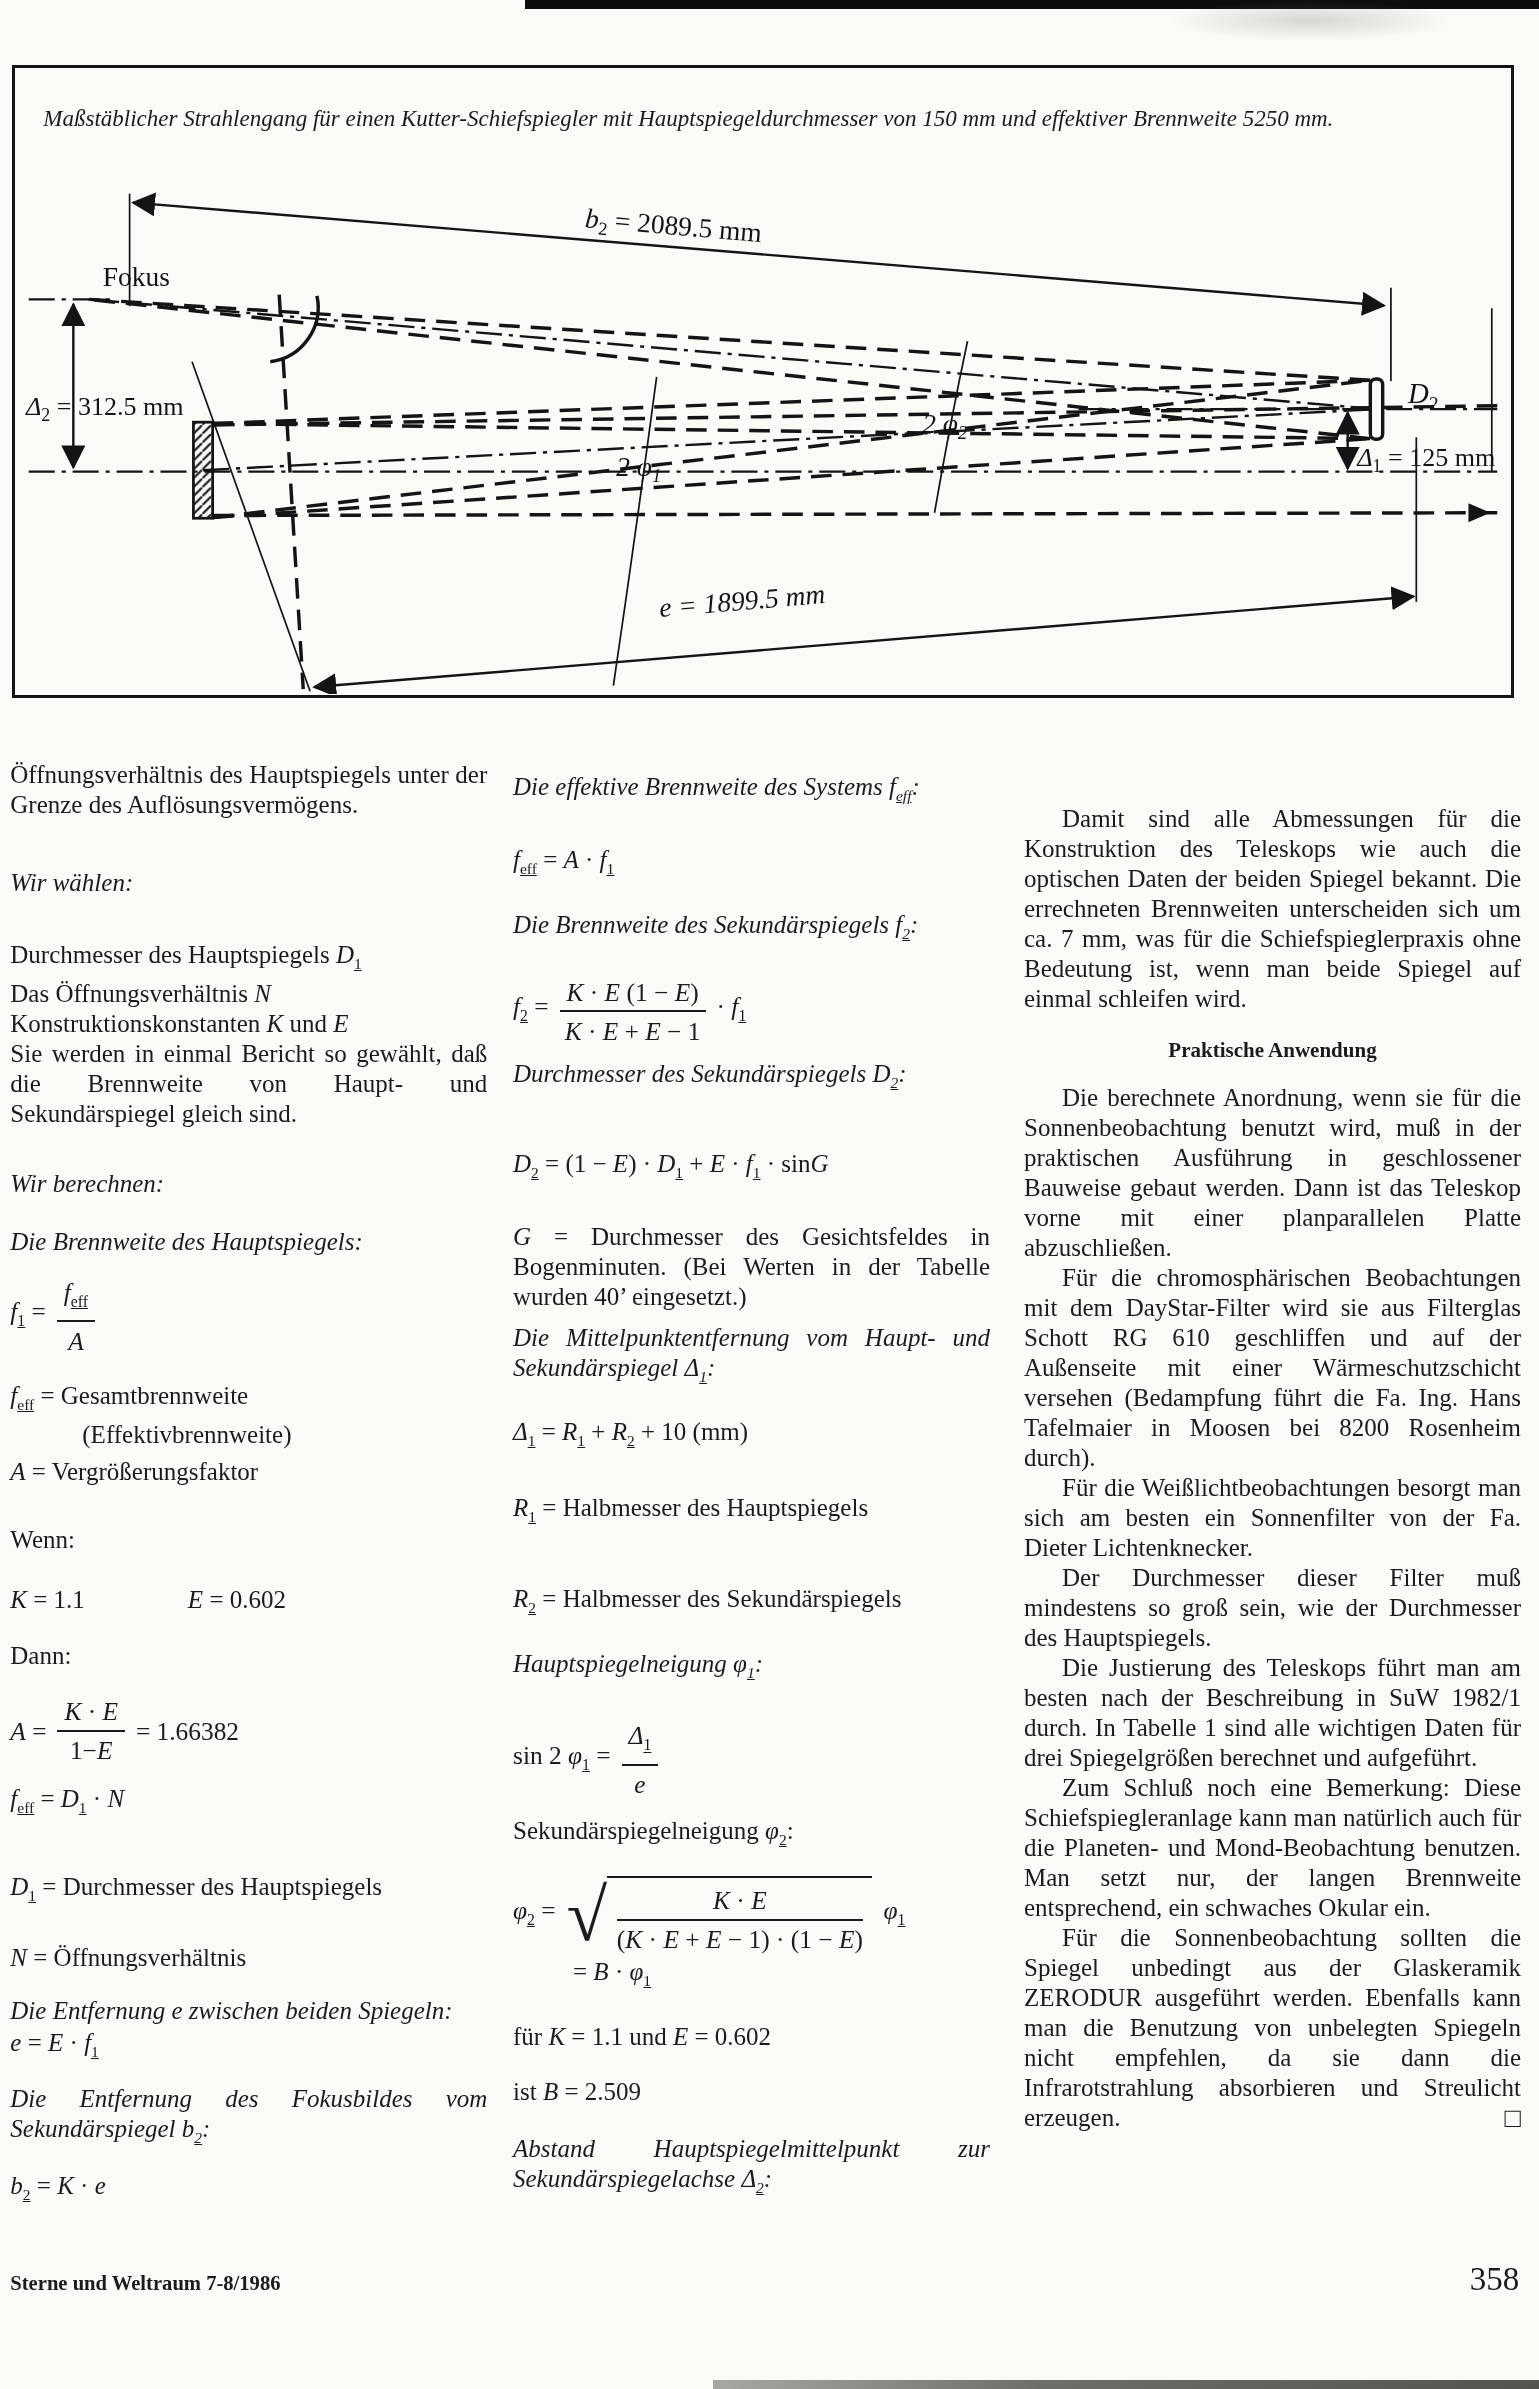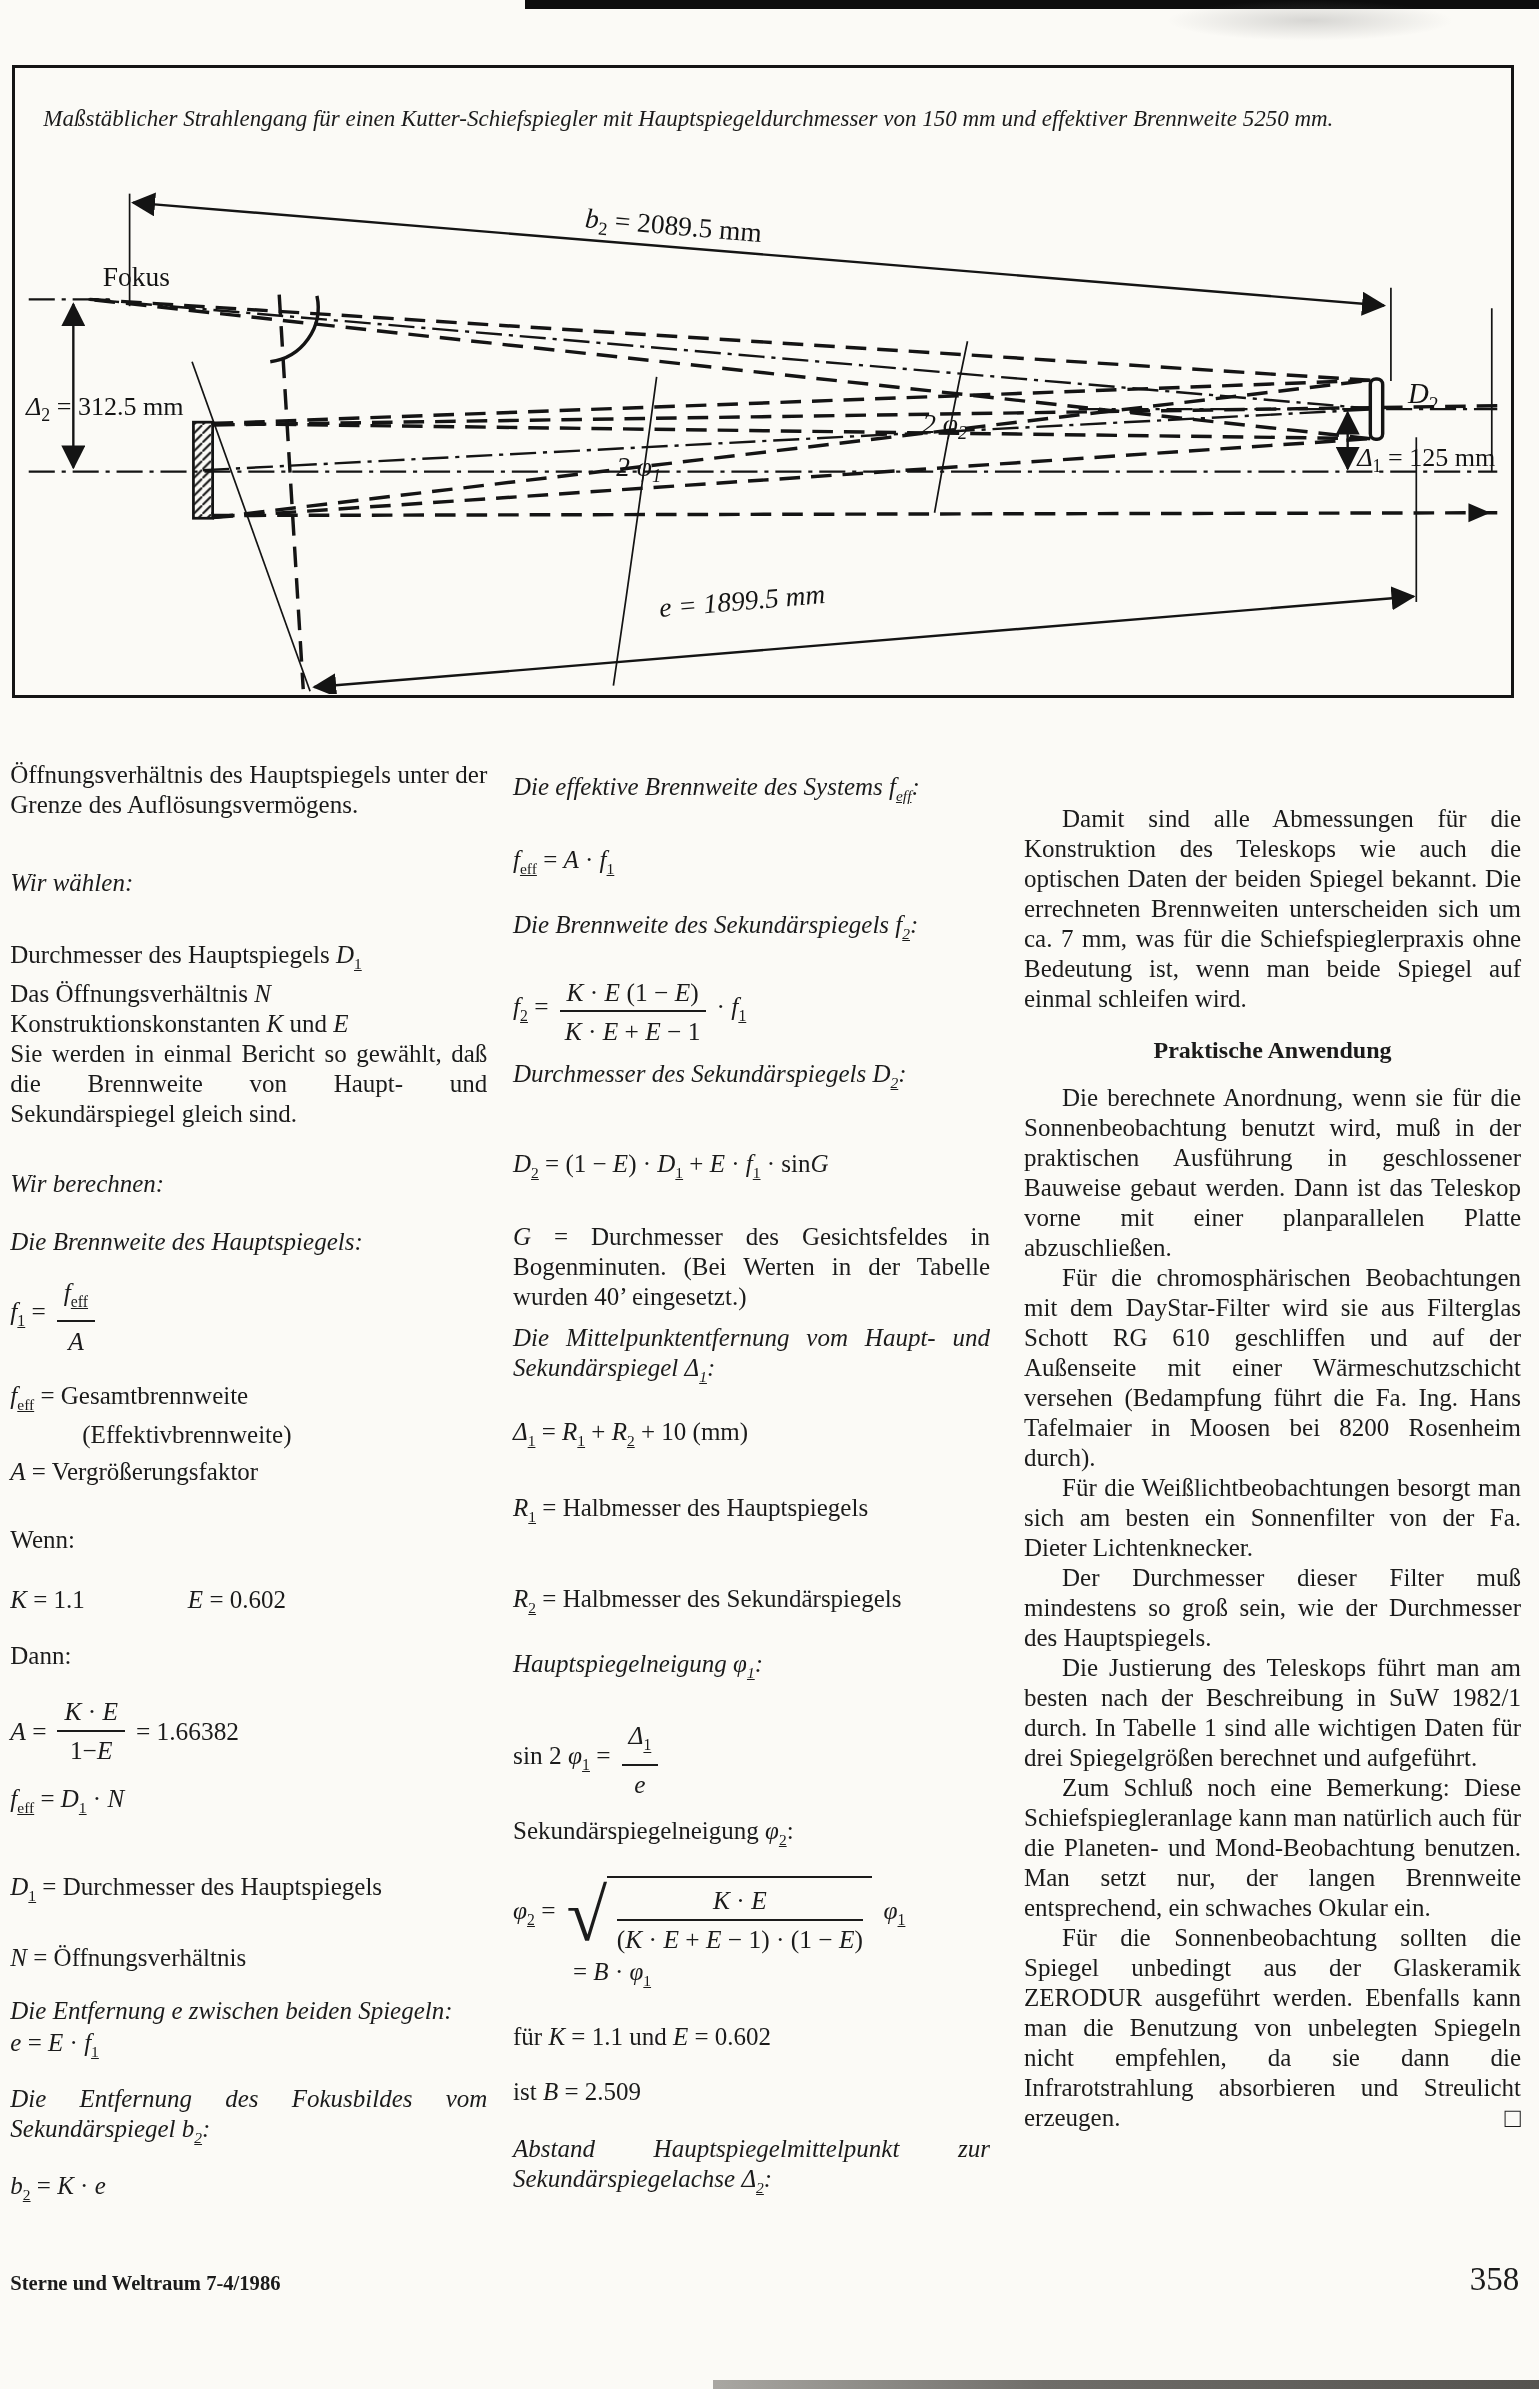--- a/index.html
+++ b/index.html
@@ -41,21 +41,21 @@
   .kv{display:flex;gap:103px;}
   
   .formula{display:flex;align-items:center;gap:11px;font-size:25.4px;line-height:30px;}
   .frac{display:inline-block;text-align:center;vertical-align:middle;}
   .frac .top{display:block;border-bottom:2.1px solid #1b1b1b;padding:0 6.9px 3.4px;}
   .frac .bot{display:block;padding-top:3.4px;}
   .sqrt{display:inline-flex;align-items:flex-start;}
   .sqrt-sym{font-size:74px;line-height:59px;transform:translateY(9.6px);}
   .sqrt-body{border-top:2.7px solid #1b1b1b;padding:6.9px 9.6px 0;}
   sub{font-size:0.62em;text-decoration:underline;}
-  .head3{font-weight:bold;text-align:center;margin:20.6px 0 18px;font-size:24px;}
+  .head3{font-weight:bold;text-align:center;margin:20.6px 0 18px;font-size:21px;}
   .col3 p{text-indent:38px;}
   .endmark{float:right;text-indent:0;font-size:27.4px;}
   
   .footer{position:absolute;left:10.3px;top:2261px;width:1509px;display:flex;
     justify-content:space-between;align-items:baseline;}
   .footer-left{font-weight:bold;font-size:20.6px;}
   .footer-right{font-size:33px;}
 </style>
 </head>
 <body>
@@ -246,19 +246,19 @@
     <p>Die berechnete Anordnung, wenn sie für die Sonnenbeobachtung benutzt wird, muß in der praktischen Ausführung in geschlossener Bauweise gebaut werden. Dann ist das Teleskop vorne mit einer planparallelen Platte abzuschließen.</p>
     <p>Für die chromosphärischen Beobachtungen mit dem DayStar-Filter wird sie aus Filterglas Schott RG 610 geschliffen und auf der Außenseite mit einer Wärmeschutzschicht versehen (Bedampfung führt die Fa. Ing. Hans Tafelmaier in Moosen bei 8200 Rosenheim durch).</p>
     <p>Für die Weißlichtbeobachtungen besorgt man sich am besten ein Sonnenfilter von der Fa. Dieter Lichtenknecker.</p>
     <p>Der Durchmesser dieser Filter muß mindestens so groß sein, wie der Durchmesser des Hauptspiegels.</p>
     <p>Die Justierung des Teleskops führt man am besten nach der Beschreibung in SuW 1982/1 durch. In Tabelle 1 sind alle wichtigen Daten für drei Spiegelgrößen berechnet und aufgeführt.</p>
     <p>Zum Schluß noch eine Bemerkung: Diese Schiefspiegleranlage kann man natürlich auch für die Planeten- und Mond-Beobachtung benutzen. Man setzt nur, der langen Brennweite entsprechend, ein schwaches Okular ein.</p>
     <p><span>Für die Sonnenbeobachtung sollten die Spiegel unbedingt aus der Glaskeramik ZERODUR ausgeführt werden. Ebenfalls kann man die Benutzung von unbelegten Spiegeln nicht empfehlen, da sie dann die Infrarotstrahlung absorbieren und Streulicht erzeugen.</span> <span class="endmark">□</span></p>
   </div>
 
   <div class="footer">
-    <div class="footer-left">Sterne und Weltraum 7-4/1986</div>
+    <div class="footer-left">Sterne und Weltraum 7-8/1986</div>
     <div class="footer-right">358</div>
   </div>
 
   <div class="bar-bottom"></div>
 </div>
 
 
 </body></html>

